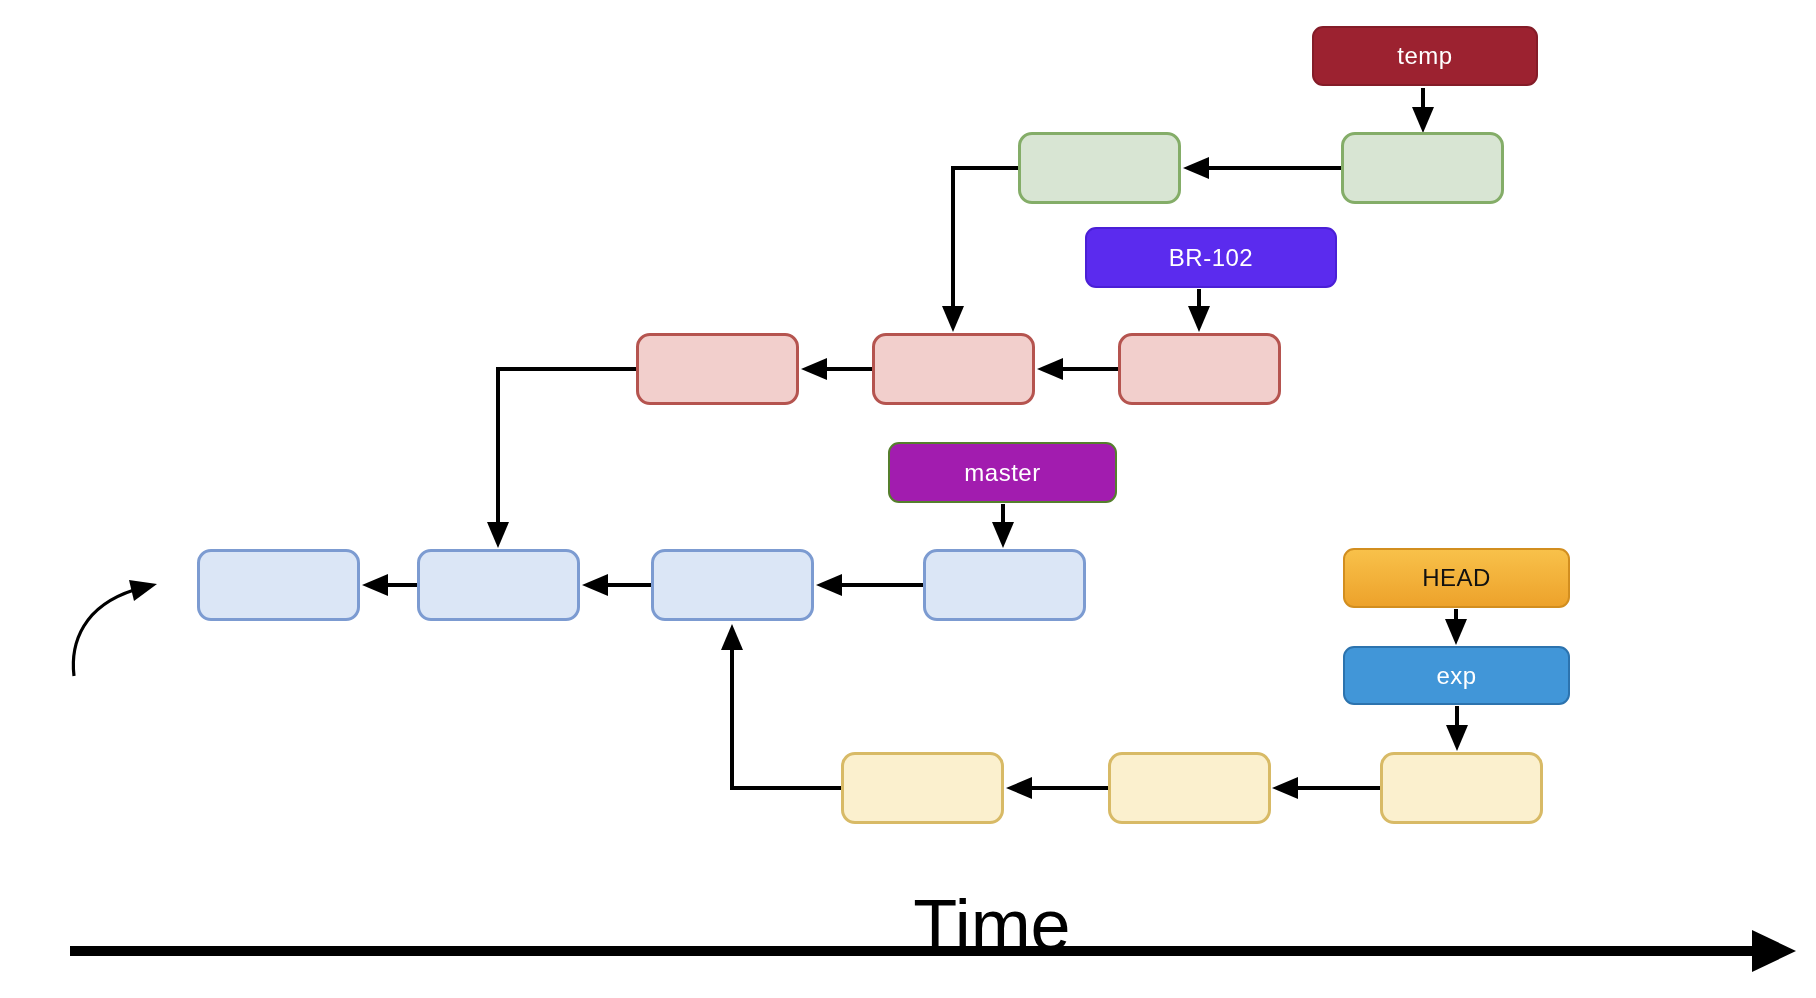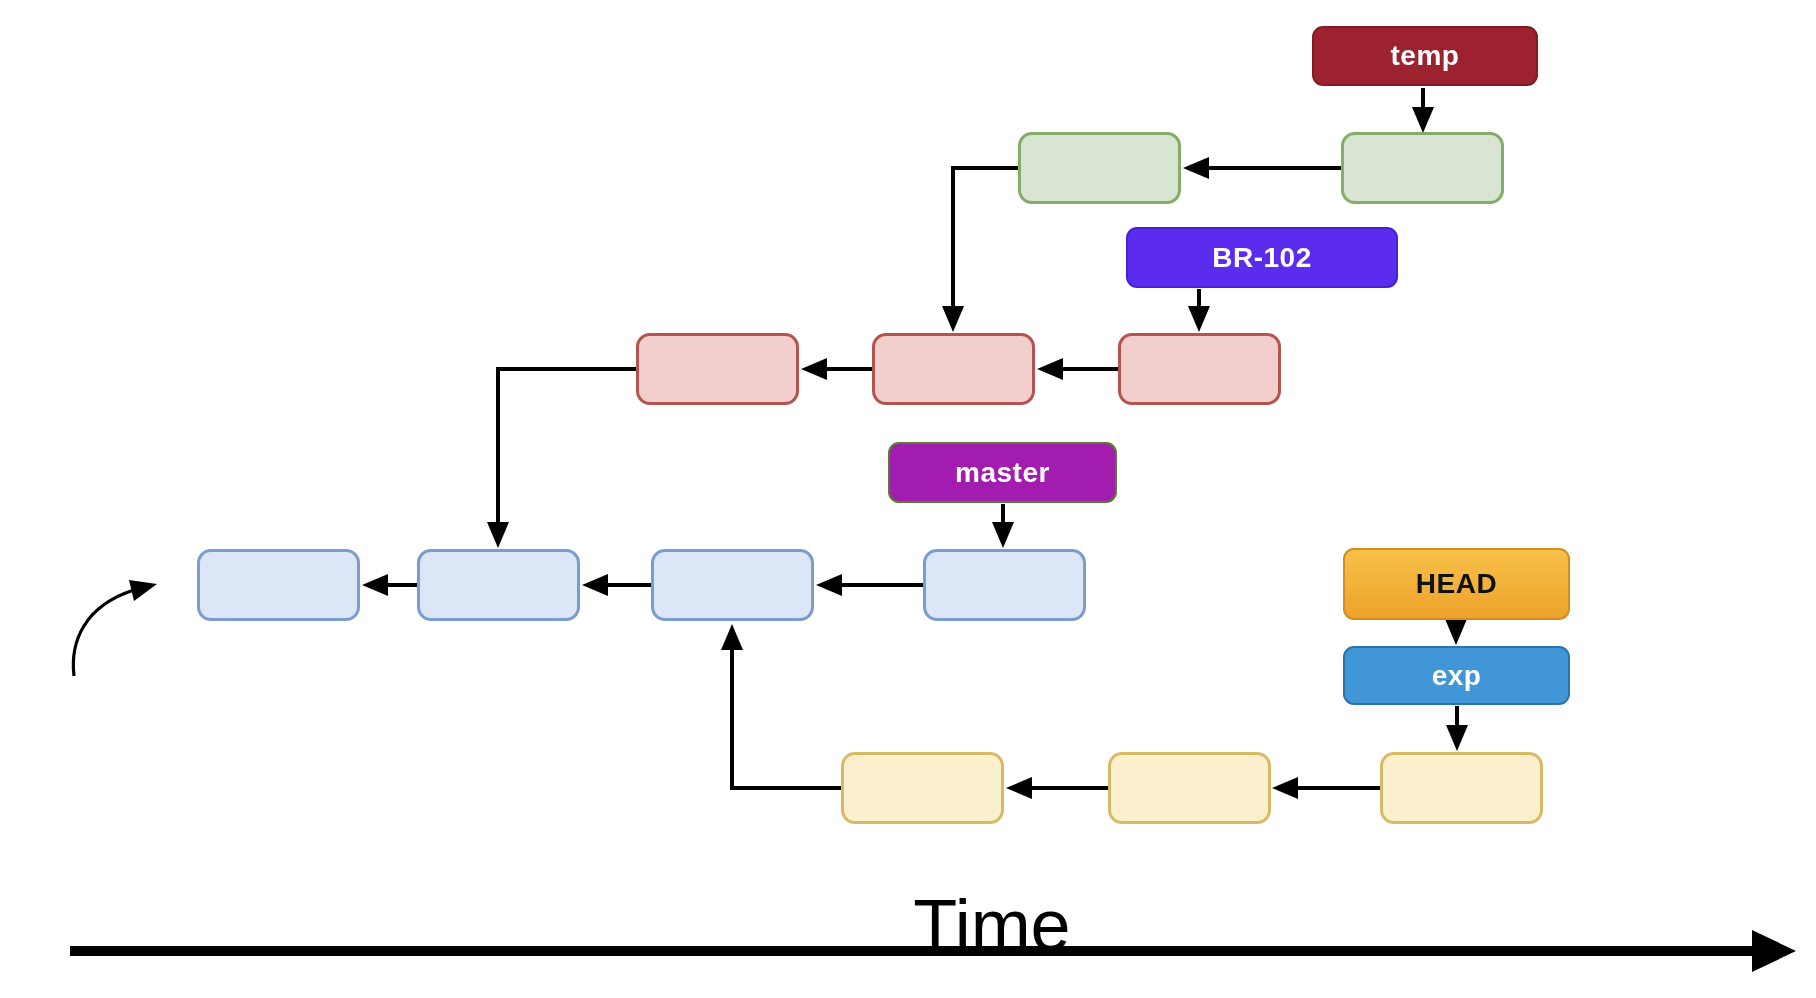--- a/index.html
+++ b/index.html
@@ -12,21 +12,21 @@
   .al2{fill:none;stroke:#000;stroke-width:3.2;}
   .axis-line{fill:none;stroke:#000;stroke-width:10;}
   .ah{fill:#000;stroke:none;}
   .commit{
     position:absolute;width:163px;height:72px;box-sizing:border-box;
     border:3px solid #999;border-radius:14px;background:#eee;z-index:2;
   }
   .blabel{
     position:absolute;box-sizing:border-box;border:2px solid #555;border-radius:11px;
     display:flex;align-items:center;justify-content:center;
-    font-size:28px;font-weight:bold;z-index:3;letter-spacing:0.5px;
+    font-size:24px;font-weight:normal;z-index:3;letter-spacing:0.5px;
   }
   .note{position:absolute;z-index:2;text-align:center;}
   .root-note{left:8px;top:700px;width:152px;font-size:34px;line-height:51px;}
   .time-note{left:892px;top:884px;width:200px;font-size:72px;}
 </style>
 </head>
 <body>
 
 <div class="canvas" style="background: rgb(255, 255, 255); color: rgb(0, 0, 0);">
 
@@ -117,25 +117,25 @@
   <div class="commit" style="left: 417px; top: 549px; background: rgb(219, 230, 246); border-color: rgb(124, 155, 209);"></div>
   <div class="commit" style="left: 651px; top: 549px; background: rgb(219, 230, 246); border-color: rgb(124, 155, 209);"></div>
   <div class="commit" style="left: 923px; top: 549px; background: rgb(219, 230, 246); border-color: rgb(124, 155, 209);"></div>
 
   <div class="commit" style="left: 841px; top: 752px; background: rgb(251, 240, 206); border-color: rgb(216, 186, 102);"></div>
   <div class="commit" style="left: 1108px; top: 752px; background: rgb(251, 240, 206); border-color: rgb(216, 186, 102);"></div>
   <div class="commit" style="left: 1380px; top: 752px; background: rgb(251, 240, 206); border-color: rgb(216, 186, 102);"></div>
 
   <div class="blabel" style="left: 1312px; top: 26px; width: 226px; height: 60px; background: rgb(156, 34, 48); border-color: rgb(132, 28, 40); color: rgb(255, 255, 255);">temp</div>
 
-  <div class="blabel" style="left: 1126px; top: 227px; width: 272px; height: 61px; background: rgb(91, 43, 238); border-color: rgb(74, 31, 214); color: rgb(255, 255, 255);">BR-102</div>
+  <div class="blabel" style="left: 1085px; top: 227px; width: 252px; height: 61px; background: rgb(91, 43, 238); border-color: rgb(74, 31, 214); color: rgb(255, 255, 255);">BR-102</div>
 
   <div class="blabel" style="left: 888px; top: 442px; width: 229px; height: 61px; background: #a21caf; border-color: rgb(85, 127, 45); color: rgb(255, 255, 255);">master</div>
 
-  <div class="blabel" style="left: 1343px; top: 548px; width: 227px; height: 72px; background: linear-gradient(rgb(248, 193, 74), rgb(237, 162, 43)); border-color: rgb(210, 142, 31); color: rgb(17, 17, 17);">HEAD</div>
+  <div class="blabel" style="left: 1343px; top: 548px; width: 227px; height: 60px; background: linear-gradient(rgb(248, 193, 74), rgb(237, 162, 43)); border-color: rgb(210, 142, 31); color: rgb(17, 17, 17);">HEAD</div>
 
   <div class="blabel" style="left: 1343px; top: 646px; width: 227px; height: 59px; background: rgb(65, 150, 216); border-color: rgb(44, 115, 174); color: rgb(255, 255, 255);">exp</div>
 
   <div class="note root-note">
   </div>
 
   <div class="note time-note">Time</div>
 
 </div>
 

